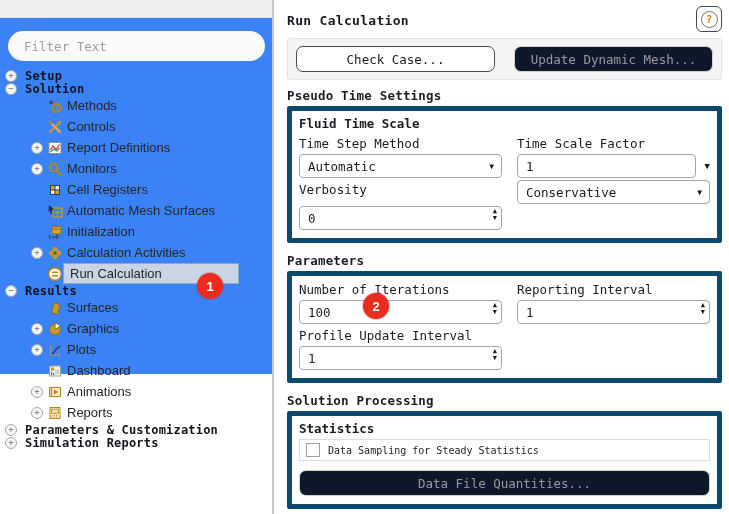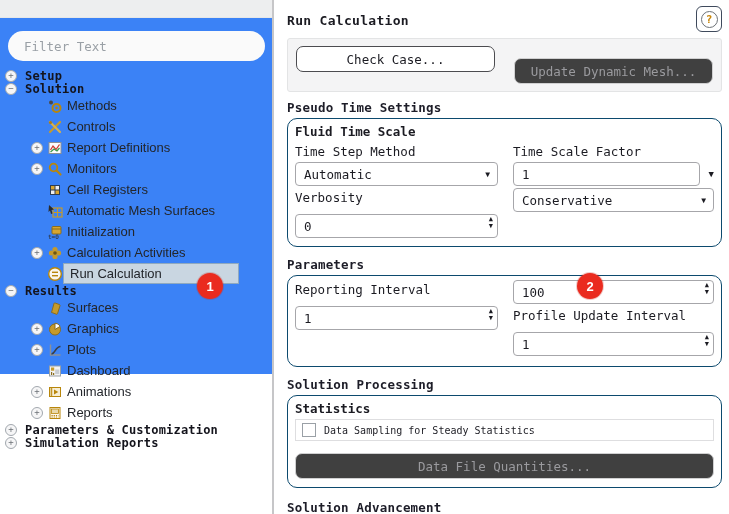--- a/index.html
+++ b/index.html
@@ -41,25 +41,25 @@
   .ptitle { font-weight:bold; font-size:13px; margin-top:7px; letter-spacing:0.3px; }
   .helpbtn { width:26px; height:26px; border:1.5px solid #3f4a5c; border-radius:6px; background:#fff;
              display:flex; align-items:center; justify-content:center; cursor:pointer; }
   .helpbtn .qcirc { width:17px; height:17px; border:1.4px solid #6d7277; border-radius:50%;
              display:flex; align-items:center; justify-content:center; font-size:11px; font-weight:bold; color:#c8860a; }
 
   .btnframe { border:1px solid #e3e4e5; background:#f4f4f5; border-radius:3px; padding:7px 8px; display:flex; gap:19px; }
   .btn { height:26px; border-radius:7px; font-family:"DejaVu Sans Mono", monospace; font-size:12.5px; display:flex;
          align-items:center; justify-content:center; cursor:pointer; white-space:nowrap; }
   .btn.enabled { background:#fff; border:1px solid #4c4c50; color:#1b1b22; }
-  .btn.disabled { background:#404040; border:1px solid #d0d0d1; color:#9a9a9e; cursor:default;margin-top:12px; }
+  .btn.disabled { background:#0f172a; border:1px solid #d0d0d1; color:#9a9a9e; cursor:default; }
   .btnframe .btn { flex:1; }
 
   .h2 { font-weight:bold; font-size:12.5px; color:#1d1d28; letter-spacing:0.2px; }
-  .groupbox { border:1px solid #0c4a6e; border-radius:10px; background:#fff; padding:4px 7px 8px 7px; }
+  .groupbox { border:5px solid #0c4a6e; border-radius:2px; background:#fff; padding:4px 7px 8px 7px; }
   .gb-title { font-weight:bold; font-size:12.5px; margin:1px 0 3px 0; }
 
   .fgrid { display:grid; grid-template-columns:203px 1fr; column-gap:15px; row-gap:2px; }
   .flabel { font-size:12.5px; height:16px; margin-top:2px; white-space:nowrap; }
   .ctrl { position:relative; height:24px; border:1px solid #a6a6aa; border-radius:4px; background:#fff;
           display:flex; align-items:center; padding:0 8px; font-size:12.5px; }
   .ctrl .caret { position:absolute; right:7px; font-size:8px; color:#1b1b22; }
   .spin { position:absolute; right:4px; top:1px; display:flex; flex-direction:column; align-items:center; }
   .spin span { font-size:7px; line-height:7px; color:#1b1b22; cursor:pointer; }
   .extcaret-wrap { display:flex; align-items:center; }
@@ -342,20 +342,21 @@
             <span>▲</span>
             <span>▼</span>
           </span>
       </div>
     </div>
   </div>
 
   <div class="h2 mt10">Parameters</div>
   <div class="groupbox mt3">
     <div class="fgrid">
+      <div class="flabel">Number of Iterations</div>
       <div class="flabel">Reporting Interval</div>
 
       <div class="ctrl" style="position:relative;">
         <span>100</span>
         <span class="spin">
             <span>▲</span>
             <span>▼</span>
           </span>
         <div class="badge badge2">2</div>
       </div>

